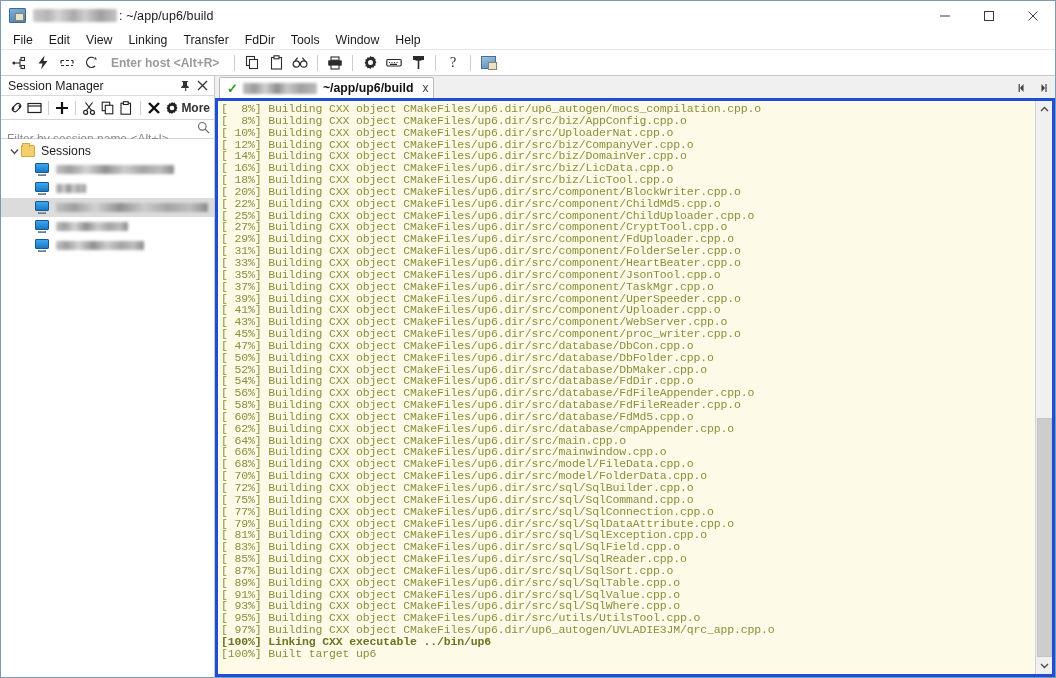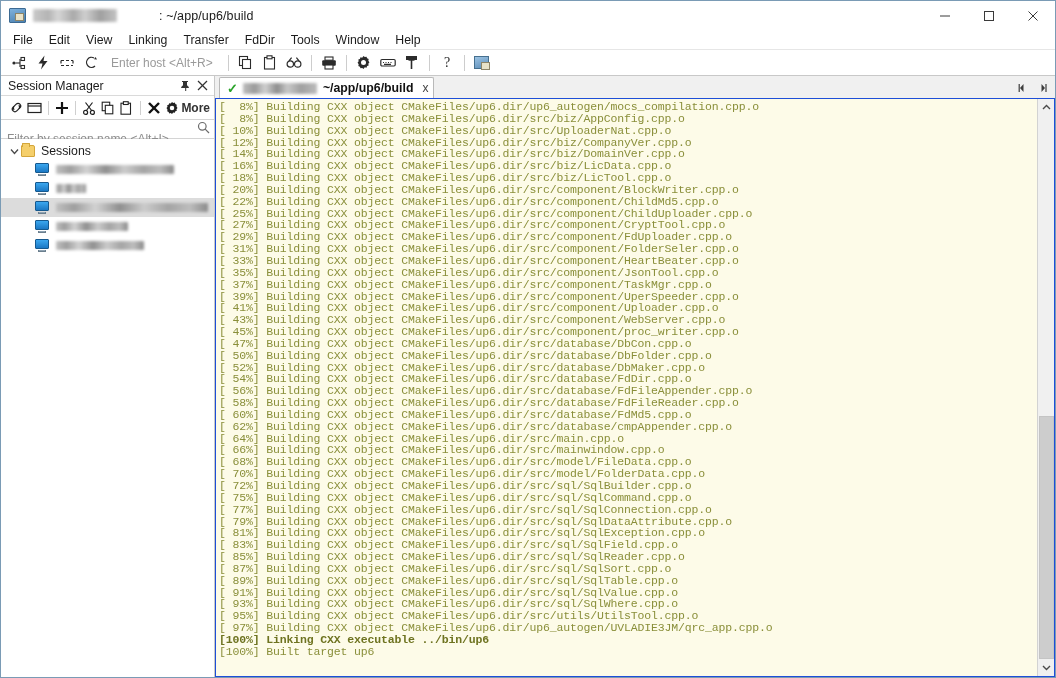--- a/index.html
+++ b/index.html
@@ -39,21 +39,21 @@
     width:7px; height:6px; background:#e8e2c8; border:1px solid #8d8467;
   }
   .title-redact {
     width: 84px; height: 13px;
     background: linear-gradient(90deg,#c9c9c9 0%,#b4b4b4 18%,#d6d6d6 30%,#a9a9a9 48%,#cfcfcf 62%,#9f9f9f 80%,#c4c4c4 100%);
     filter: blur(1.6px);
     border-radius: 1px;
     margin-right: 2px;
   }
   .title-text {
-    font-size: 12.5px; color: #1a1a1a; letter-spacing: .1px; margin-left: 40px;
+    font-size: 12.5px; color: #1a1a1a; letter-spacing: .1px;
   }
   .win-buttons {
     margin-left: auto; display: flex; height: 29px;
   }
   .win-btn {
     width: 44px; height: 29px;
     display: flex; align-items: center; justify-content: center;
     color: #3a3a3a;
   }
   .win-btn svg { display: block; }
@@ -83,20 +83,21 @@
     width: 24px; height: 22px;
     display: flex; align-items: center; justify-content: center;
     color: #2b2b2b;
   }
   .tb-sep {
     width: 1px; height: 16px; background: #cdcdcd; margin: 0 5px;
   }
   .host-placeholder {
     font-size: 12px; color: #9a9a9a; margin-left: 8px; margin-right: 10px;
     white-space: nowrap;
+    font-weight: bold;
   }
   .tb-img-icon {
     width: 15px; height: 13px;
     background: linear-gradient(160deg,#9cc3e3,#5c8db8);
     border: 1px solid #46708f;
   }
   .tb-img-icon:after {
     content:""; display:block; margin:5px 0 0 6px;
     width:7px; height:6px; background:#e8e2c8; border:1px solid #8d8467;
   }
@@ -227,21 +228,21 @@
     margin-left: auto; display: flex; align-items: center;
     height: 21px; padding: 0 4px; gap: 2px;
   }
   .tab-nav-btn {
     width: 18px; height: 18px; display:flex; align-items:center; justify-content:center;
     color:#3d3d3d; font-size: 9px;
   }
 
   .term-wrap {
     flex: 1; display: flex; min-height: 0;
-    border: 1px solid #1d4ed8;
+    border: 3px solid #1d4ed8;
     margin: 0 0 0 0;
     background: #fdfbe8;
   }
   .term {
     flex: 1; min-width: 0; overflow: hidden;
     background: #fdfbe8;
     padding: 2px 0 0 3px;
     font-family: "Liberation Mono", "DejaVu Sans Mono", monospace;
     font-size: 11.5px;
     line-height: 11.85px;

